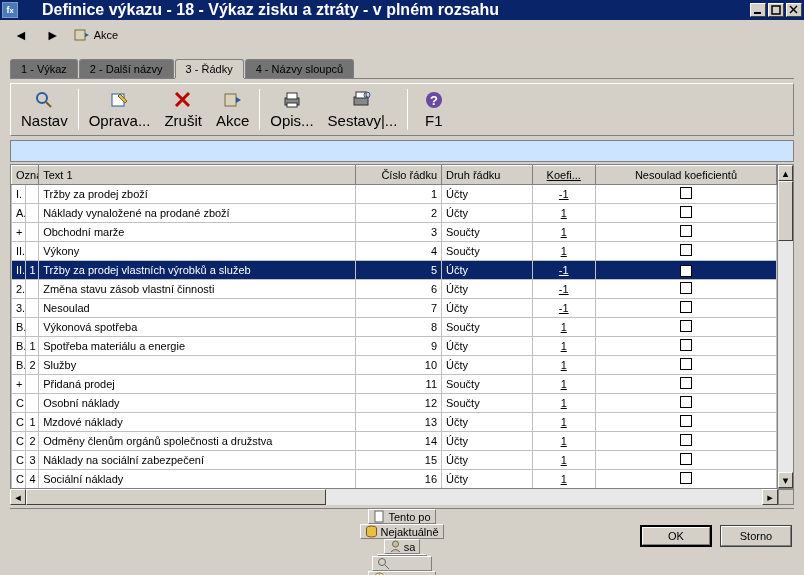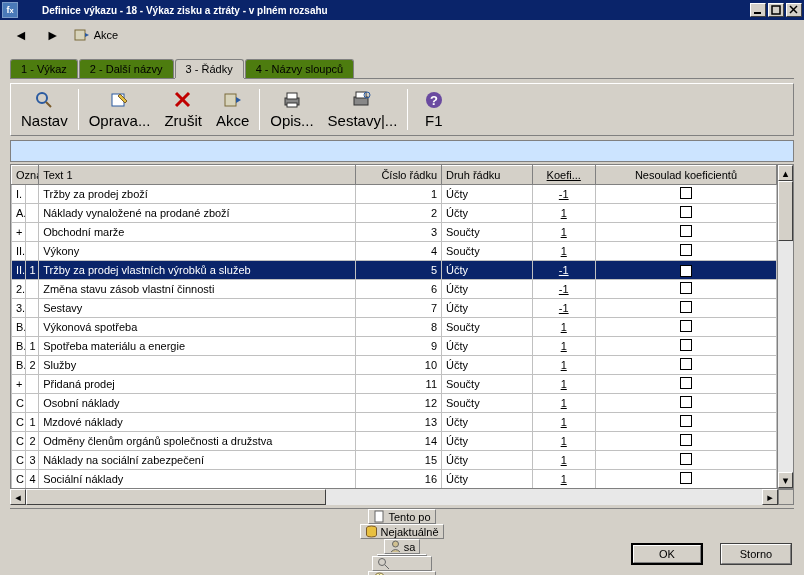--- a/index.html
+++ b/index.html
@@ -2,33 +2,33 @@
 <html><head>
 <meta charset="utf-8">
 <style>
   * { box-sizing: border-box; }
   html, body { margin:0; padding:0; font-family: "Tahoma", sans-serif; font-size:11px; color:#000; }
   body { background:#d4d0c8; width:804px; height:575px; overflow:hidden; }
 
   
   .titlebar { height:20px; background: linear-gradient(#0a246a,#0a246a); color:#fff; display:flex; align-items:center; padding:0 2px; font-weight:bold; }
   .titlebar .ticon { width:16px; height:16px; background:#4a7ab8; border:1px solid #7b9cc9; margin-right:4px; display:flex; align-items:center; justify-content:center; font-size:9px;}
-  .titlebar .ttxt { flex:1; font-size:10px;padding-left:20px; }
+  .titlebar .ttxt { flex:1; font-size:16px;padding-left:20px; }
   .titlebar .winbtns { display:flex; gap:2px; }
   .winbtn { width:16px; height:14px; background:#d4d0c8; border:1px solid #fff; border-right-color:#404040; border-bottom-color:#404040; display:flex; align-items:center; justify-content:center; font-size:10px; cursor:pointer; color:#000;}
 
   
   .navrow { height:30px; display:flex; align-items:center; padding:0 10px; gap:10px; }
   .arrowbtn { font-size:14px; cursor:pointer; padding:2px 4px; }
   .akce-top { display:flex; align-items:center; gap:4px; cursor:pointer;}
   .akce-top .ic { width:16px; height:16px; }
 
   
   .tabstrip { display:flex; align-items:flex-end; padding:0 10px; height:22px; margin-top:6px;}
-  .tab { border:1px solid #808080; border-bottom:none; padding:3px 10px; background:#4d7c0f; margin-right:1px; border-top-left-radius:3px; border-top-right-radius:3px; cursor:pointer; position:relative; }
+  .tab { border:1px solid #808080; border-bottom:none; padding:3px 10px; background:#737373; margin-right:1px; border-top-left-radius:3px; border-top-right-radius:3px; cursor:pointer; position:relative; }
   .tab.active { background:#d4d0c8; z-index:2; box-shadow: 0 1px 0 #d4d0c8; font-weight:normal;}
   .tab-underline { height:1px; background:#808080; margin:0 10px; }
 
   
   .toolbar { margin:4px 10px 0 10px; border:1px solid #808080; border-top-color:#fff; border-left-color:#fff; background:#d4d0c8; display:flex; align-items:stretch; padding:3px; gap:0; }
   .tbtn { display:flex; flex-direction:column; align-items:center; justify-content:flex-end; padding:2px 6px; cursor:pointer; gap:2px; min-width:45px; border:1px solid transparent;}
   .tbtn .ic { width:20px; height:20px; }
   .tbtn .lbl { font-size:15px; white-space:nowrap;}
   .tsep { width:1px; background:#808080; margin:2px 3px; border-right:1px solid #fff;}
 
@@ -61,21 +61,21 @@
   .hscroll .track { flex:1; background:#e8e8e8; position:relative;}
   .hscroll .thumb { position:absolute; left:0; top:0; bottom:0; width:300px; background:#d4d0c8; border:1px solid #fff; border-right-color:#404040; border-bottom-color:#404040;}
 
   
   .statusbar { margin:3px 10px 0 10px; height:18px; border-top:1px solid #808080; display:flex; align-items:center; font-size:11px;flex-direction:column; }
   .status-seg { display:flex; align-items:center; gap:2px; padding:0 4px; border:1px solid #808080; border-top-color:#fff; border-left-color:#fff; height:17px; background:#d4d0c8;}
   .status-spacer { flex:1; }
   .sicon { width:13px; height:13px; display:inline-block;}
 
   
-  .dlgbtns { position:absolute; right:12px; bottom:10px; display:flex; gap:17px;border-radius:11px; }
+  .dlgbtns { position:absolute; right:12px; bottom:28px; display:flex; gap:8px;border-radius:11px; }
   .dlgbtn { width:72px; height:22px; background:#d4d0c8; border:1px solid #404040; display:flex; align-items:center; justify-content:center; cursor:pointer;}
   .dlgbtn.ok { border:2px solid #000;}
   .dlgbtn .inner { width:100%; height:100%; border:1px solid #fff; border-right-color:#808080; border-bottom-color:#808080; display:flex; align-items:center; justify-content:center;}
 
   svg { display:block; }
 </style>
 </head>
 <body>
 
 <div class="titlebar">
@@ -260,21 +260,21 @@
             <td class="col-oz2"></td>
             <td class="col-txt">Změna stavu zásob vlastní činnosti</td>
             <td class="col-cr">6</td>
             <td class="col-dr">Účty</td>
             <td class="col-kf">-1</td>
             <td class="col-ne"><span class="chk"></span></td>
           </tr>
           <tr>
             <td class="col-oz1">3.</td>
             <td class="col-oz2"></td>
-            <td class="col-txt">Sestavy</td>
+            <td class="col-txt">Nesoulad</td>
             <td class="col-cr">7</td>
             <td class="col-dr">Účty</td>
             <td class="col-kf">-1</td>
             <td class="col-ne"><span class="chk"></span></td>
           </tr>
           <tr>
             <td class="col-oz1">B.</td>
             <td class="col-oz2"></td>
             <td class="col-txt">Výkonová spotřeba</td>
             <td class="col-cr">8</td>

